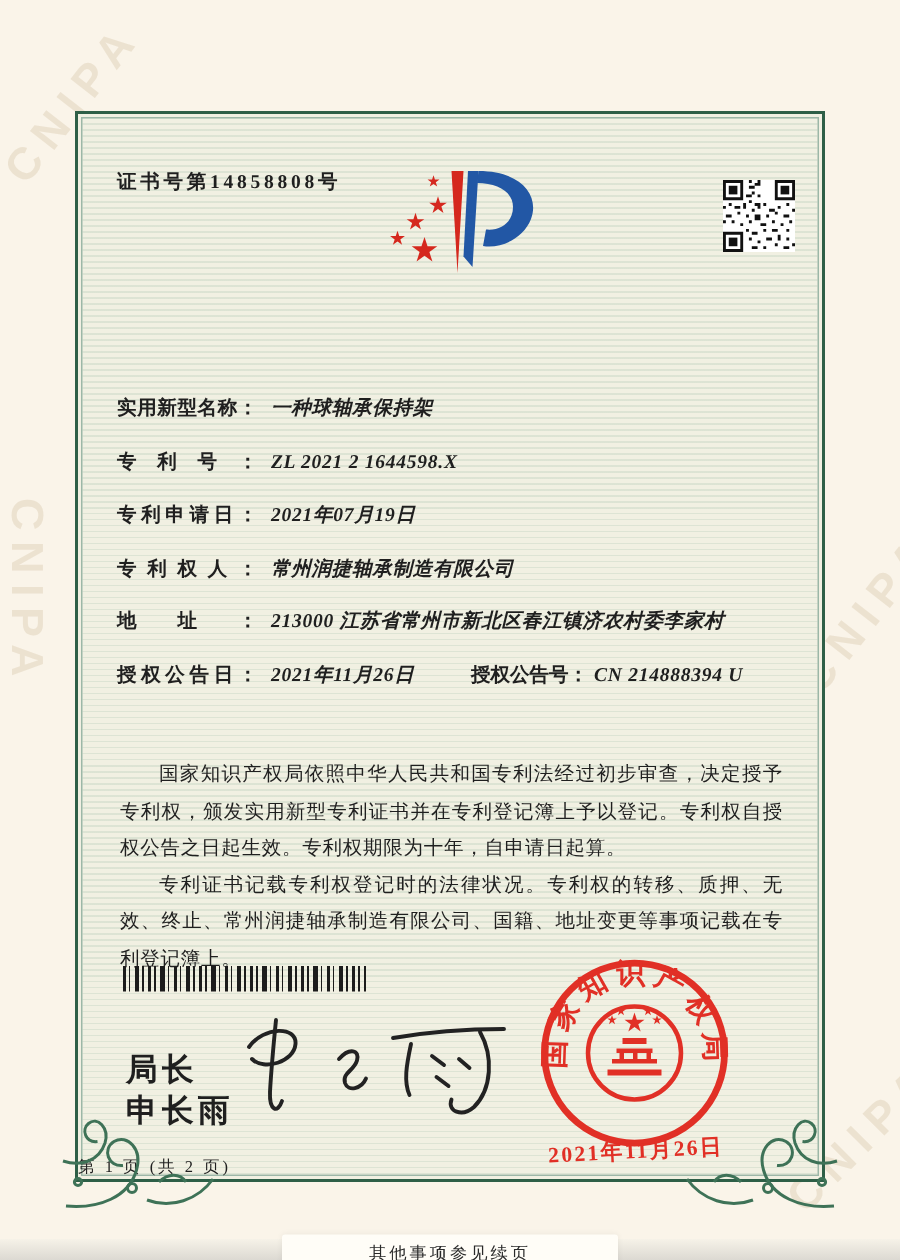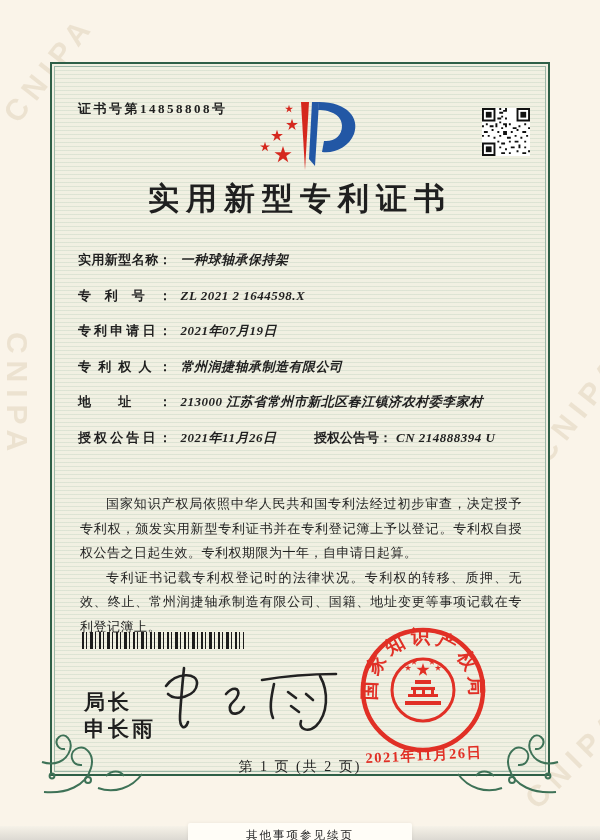--- a/index.html
+++ b/index.html
@@ -8,21 +8,21 @@
     background:#faf4e9;
     font-family:"Liberation Serif","DejaVu Serif",serif;
     color:#1f1f1f;
   }
   .watermark{
     position:absolute;font-family:"Liberation Sans",sans-serif;
     font-weight:bold;font-size:30px;letter-spacing:7px;
     color:rgba(206,185,152,.30);white-space:nowrap;pointer-events:none;z-index:0;
   }
   .frame{
-    position:absolute;left:50px;top:62px;width:496px;height:710px;
+    position:absolute;left:50px;top:74px;width:496px;height:710px;
     border:2px solid #2e5f47;background:#f1f0e2;z-index:1;
   }
   .frame-inner{
     position:absolute;inset:2px;border:1px solid #9cb7a7;
     background:
       repeating-linear-gradient(0deg, rgba(140,178,155,.20) 0 1px, rgba(0,0,0,0) 1px 4px);
   }
   .content{position:absolute;inset:0;z-index:2;}
   .cert-no{position:absolute;left:26px;top:36px;font-size:13px;letter-spacing:2.5px;font-weight:600;}
   .logo{position:absolute;left:192px;top:32px;width:124px;height:84px;}
@@ -50,22 +50,22 @@
       #1c1c1c 13px 14px,rgba(0,0,0,0) 14px 17px);
   }
   .signer{
     position:absolute;left:32px;top:624px;
     font-family:"Liberation Sans","DejaVu Sans",sans-serif;
     font-size:21px;font-weight:700;letter-spacing:3px;line-height:27px;
   }
   .signature{position:absolute;left:98px;top:600px;width:195px;height:84px;}
   .seal{position:absolute;left:300px;top:560px;width:144px;height:146px;z-index:3;}
   .page-no{
-    position:absolute;left:0;top:694px;width:100%;text-align:center;
-    font-size:14px;letter-spacing:2px;
+    position:absolute;left:0;top:694px;width:100%;text-align:left;
+    font-size:11px;letter-spacing:2px;
   }
   .ornament{position:absolute;width:112px;height:82px;z-index:2;}
   .orn-bl{left:34px;top:708px;}
   .orn-br{left:450px;top:708px;transform:scaleX(-1);}
   .bottom-note-strip{
     position:absolute;left:188px;top:788px;width:224px;height:25px;
     background:#fffdf7;border-radius:2px;box-shadow:0 0 4px rgba(0,0,0,.06);
     display:flex;align-items:center;justify-content:center;z-index:1;margin-top:35px;
   }
   .bottom-note{font-size:11.5px;letter-spacing:2px;color:#2a2a2a;}
@@ -116,21 +116,20 @@
         <path d="M0,0h14v14h-14z M2,2v10h10v-10z"></path>
           <rect x="4" y="4" width="6" height="6"></rect>
         <path d="M36,0h14v14h-14z M38,2v10h10v-10z"></path>
           <rect x="40" y="4" width="6" height="6"></rect>
         <path d="M0,36h14v14h-14z M2,38v10h10v-10z"></path>
           <rect x="4" y="40" width="6" height="6"></rect>
         <path d="M18,0h2v2h-2z M22,2h2v2h-2z M18,4h4v2h-4z M24,0h2v4h-2z M20,8h2v2h-2z M16,10h4v2h-4z M24,10h2v2h-2z M18,14h2v2h-2z M22,16h4v2h-4z M0,18h2v2h-2z M4,16h2v2h-2z M8,18h4v2h-4z M14,16h2v4h-2z M20,20h2v2h-2z M24,18h2v2h-2z M28,16h2v2h-2z M32,20h4v2h-4z M38,18h2v2h-2z M44,16h2v2h-2z M48,20h2v2h-2z M2,24h4v2h-4z M10,22h2v2h-2z M16,24h2v2h-2z M22,24h4v4h-4z M30,24h2v2h-2z M36,22h2v2h-2z M42,24h4v2h-4z M0,28h2v2h-2z M6,28h2v2h-2z M12,30h2v2h-2z M18,28h2v2h-2z M26,30h4v2h-4z M34,28h2v2h-2z M40,30h2v2h-2z M46,28h2v2h-2z M16,34h2v2h-2z M20,36h4v2h-4z M28,34h2v2h-2z M34,34h4v2h-4z M44,34h2v2h-2z M18,40h2v2h-2z M24,42h2v2h-2z M30,40h4v2h-4z M38,38h2v4h-2z M44,40h2v2h-2z M20,46h4v2h-4z M28,46h2v2h-2z M36,44h2v2h-2z M42,46h4v2h-4z M48,44h2v2h-2z"></path>
       </g>
     </svg>
 
-    <div class="title">实用新型专利证书</div>
 
     <div class="fields">
       <div class="frow">
         <span class="flabel">实用新型名称：</span><span class="fvalue">一种球轴承保持架</span>
       </div>
       <div class="frow">
         <span class="flabel">专利号：</span><span class="fvalue">ZL 2021 2 1644598.X</span>
       </div>
       <div class="frow">
         <span class="flabel">专利申请日：</span><span class="fvalue">2021年07月19日</span>

